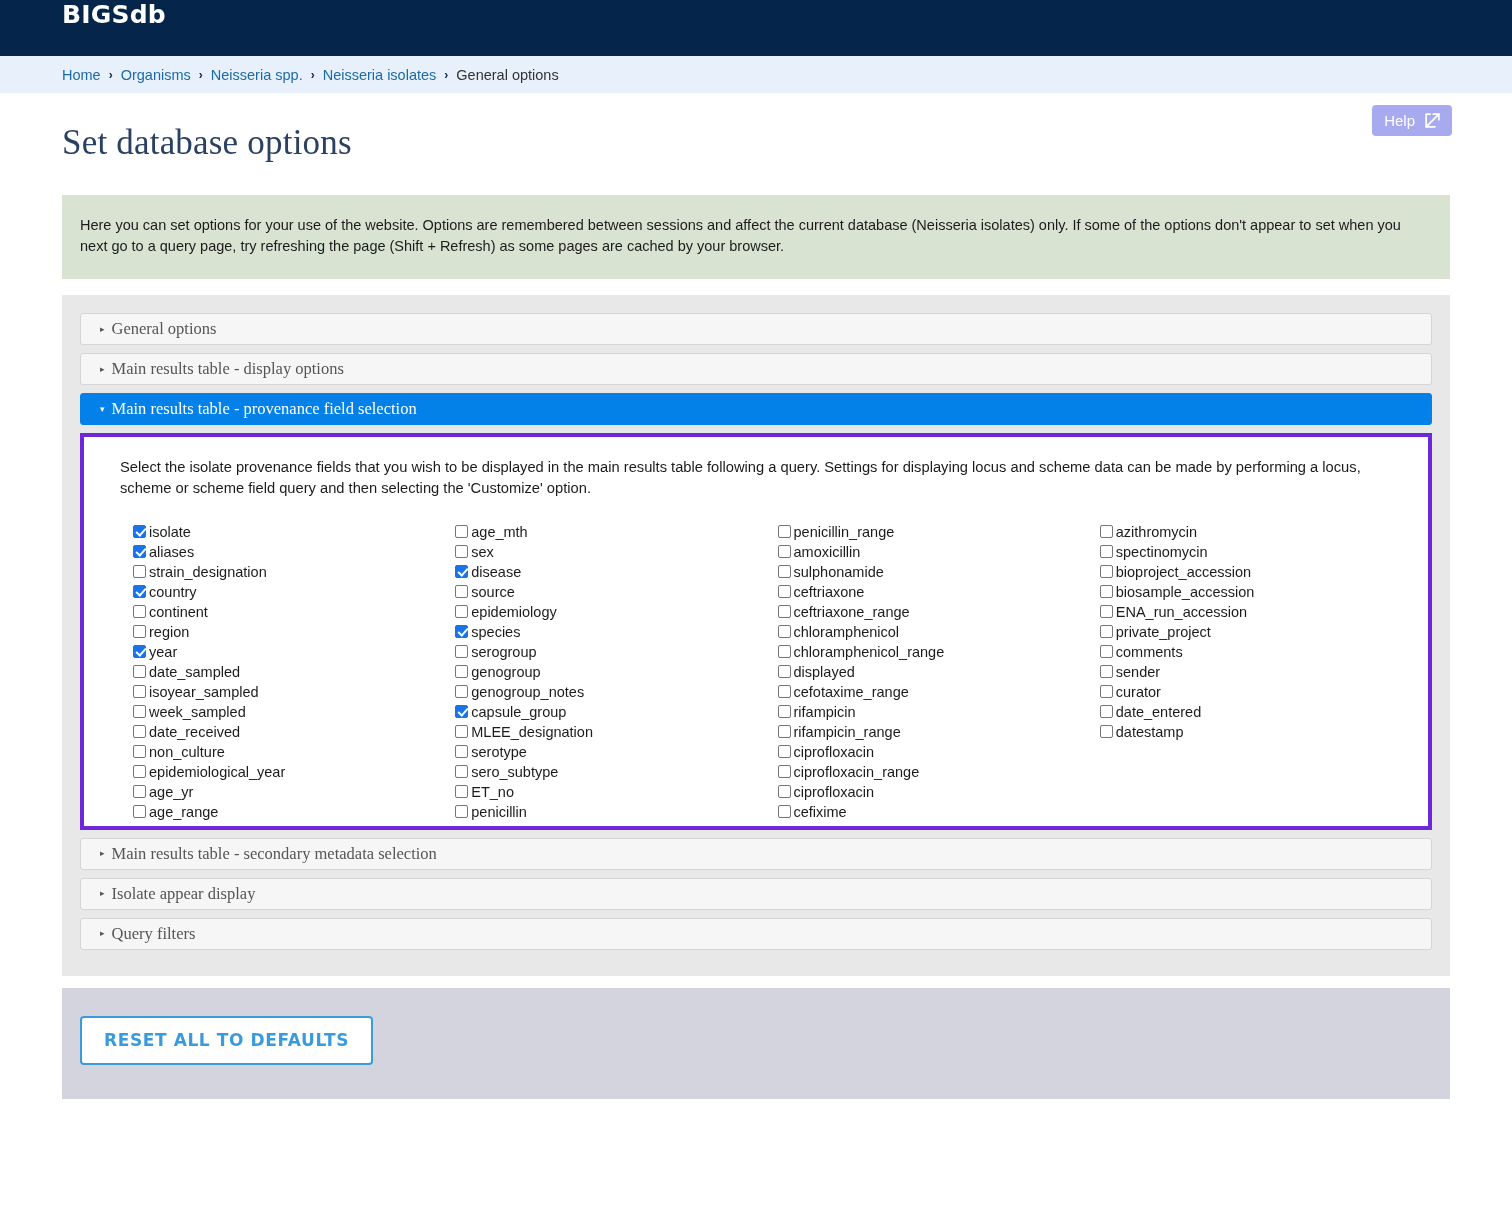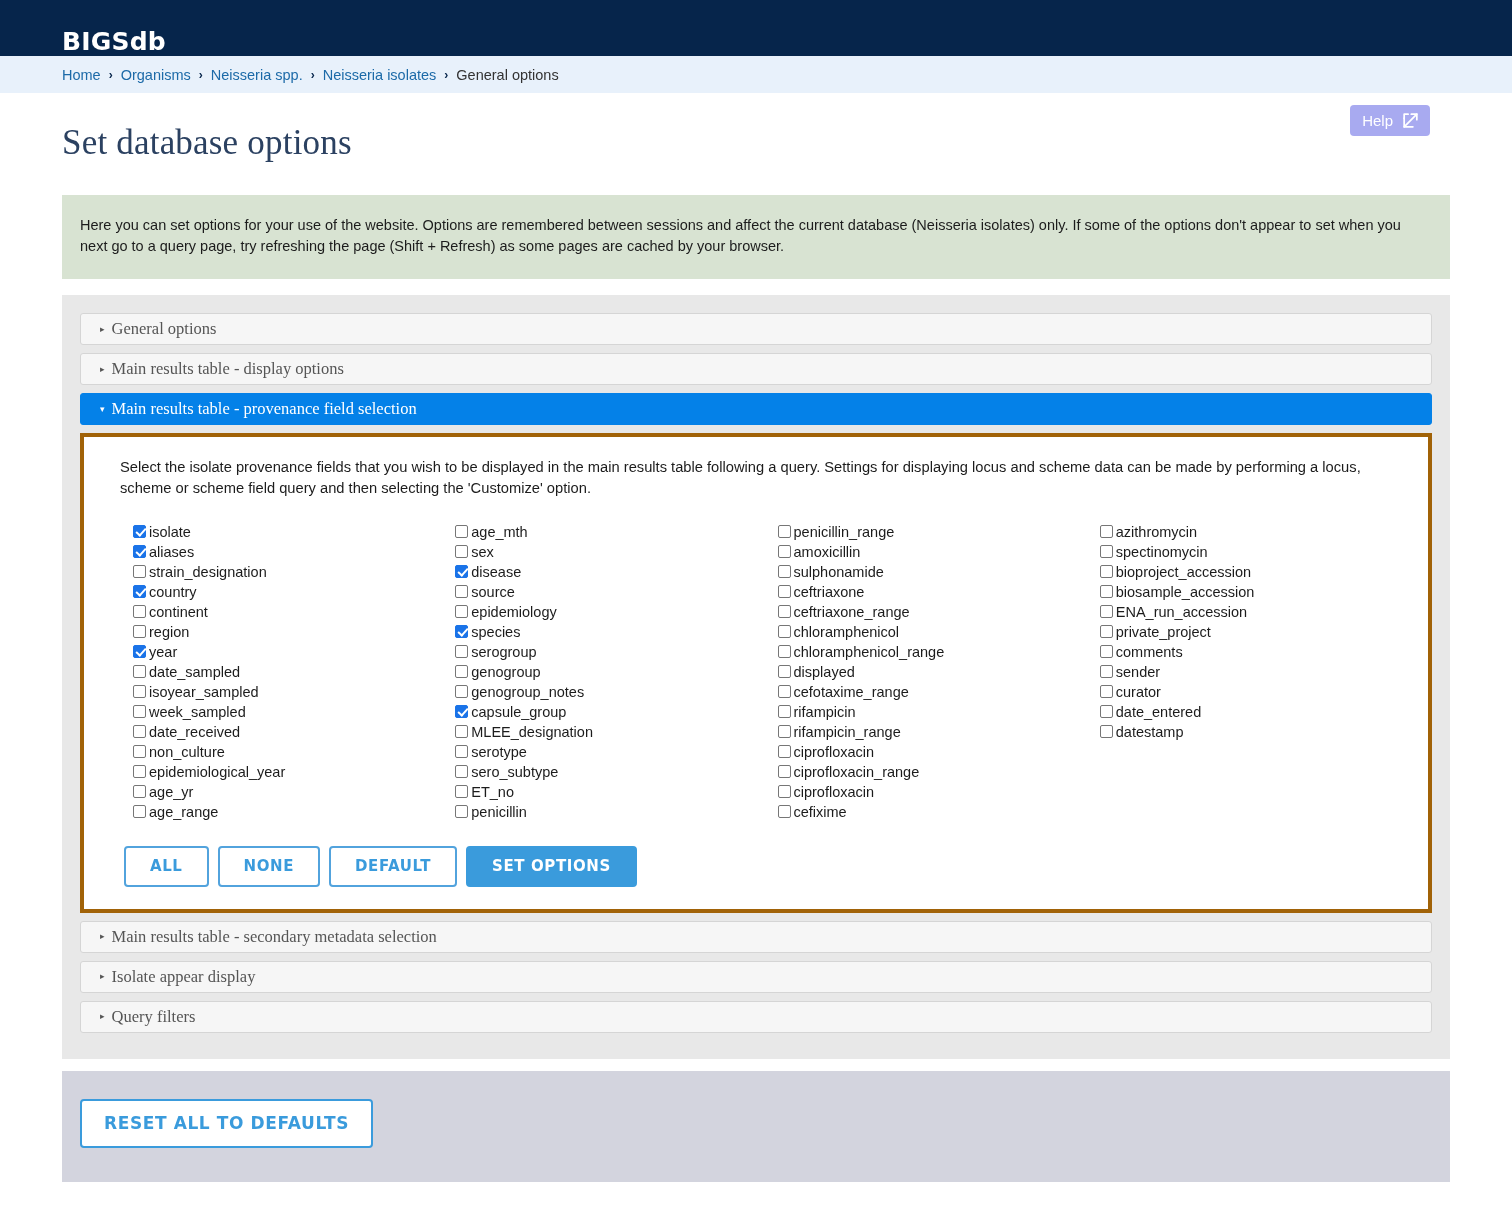--- a/index.html
+++ b/index.html
@@ -10,21 +10,21 @@
     background: #ffffff;
     font-family: "Liberation Sans", sans-serif;
     overflow: hidden;
   }
 
   
   .topbar {
     height: 56px;
     background: #06254b;
     display: flex;
-    align-items: flex-end;
+    align-items: flex-start;
     padding-left: 62px;
   }
   .brand {
     color: #ffffff;
     font-size: 25px;
     font-weight: bold;
     letter-spacing: .2px;
     font-family: "DejaVu Sans", sans-serif;
   }
 
@@ -46,21 +46,21 @@
     font-size: 12px;
   }
 
   
   .help-wrap {
     position: relative;
     height: 0;
   }
   .help-btn {
     position: absolute;
-    right: 82px;
+    right: 60px;
     top: 12px;
     background: #a8aaf0;
     color: #ffffff;
     border-radius: 4px;
     padding: 6px 10px 6px 12px;
     display: flex;
     align-items: center;
     gap: 8px;
     font-size: 15px;
     cursor: pointer;
@@ -116,23 +116,23 @@
   }
   .tri {
     font-size: 9px;
     margin-right: 7px;
     line-height: 1;
     display: inline-block;
   }
 
   
   .acc-content {
-    border: 4px solid #a16207;
+    border: 4px solid #6d28d9;
     background: #ffffff;
-    padding: 16px 22px 22px 22px;
+    padding: 16px 22px 4px 22px;
     margin-bottom: 8px;
   }
   .acc-intro {
     font-size: 14.7px;
     line-height: 1.45;
     color: #1c1c1c;
     padding: 4px 14px 0 14px;
     margin-bottom: 22px;
   }
 
@@ -511,26 +511,20 @@
           <label class="cb-row">
             <span class="cb"></span>
             <span>date_entered</span>
           </label>
           <label class="cb-row">
             <span class="cb"></span>
             <span>datestamp</span>
           </label>
         </div>
       </div>
-      <div class="btn-row">
-        <button class="btn">ALL</button>
-        <button class="btn">NONE</button>
-        <button class="btn">DEFAULT</button>
-        <button class="btn primary">SET OPTIONS</button>
-      </div>
     </div>
     <div class="acc-header">
       <span class="tri">▸</span>
       <span>Main results table - secondary metadata selection</span>
     </div>
     <div class="acc-header">
       <span class="tri">▸</span>
       <span>Isolate appear display</span>
     </div>
     <div class="acc-header">

